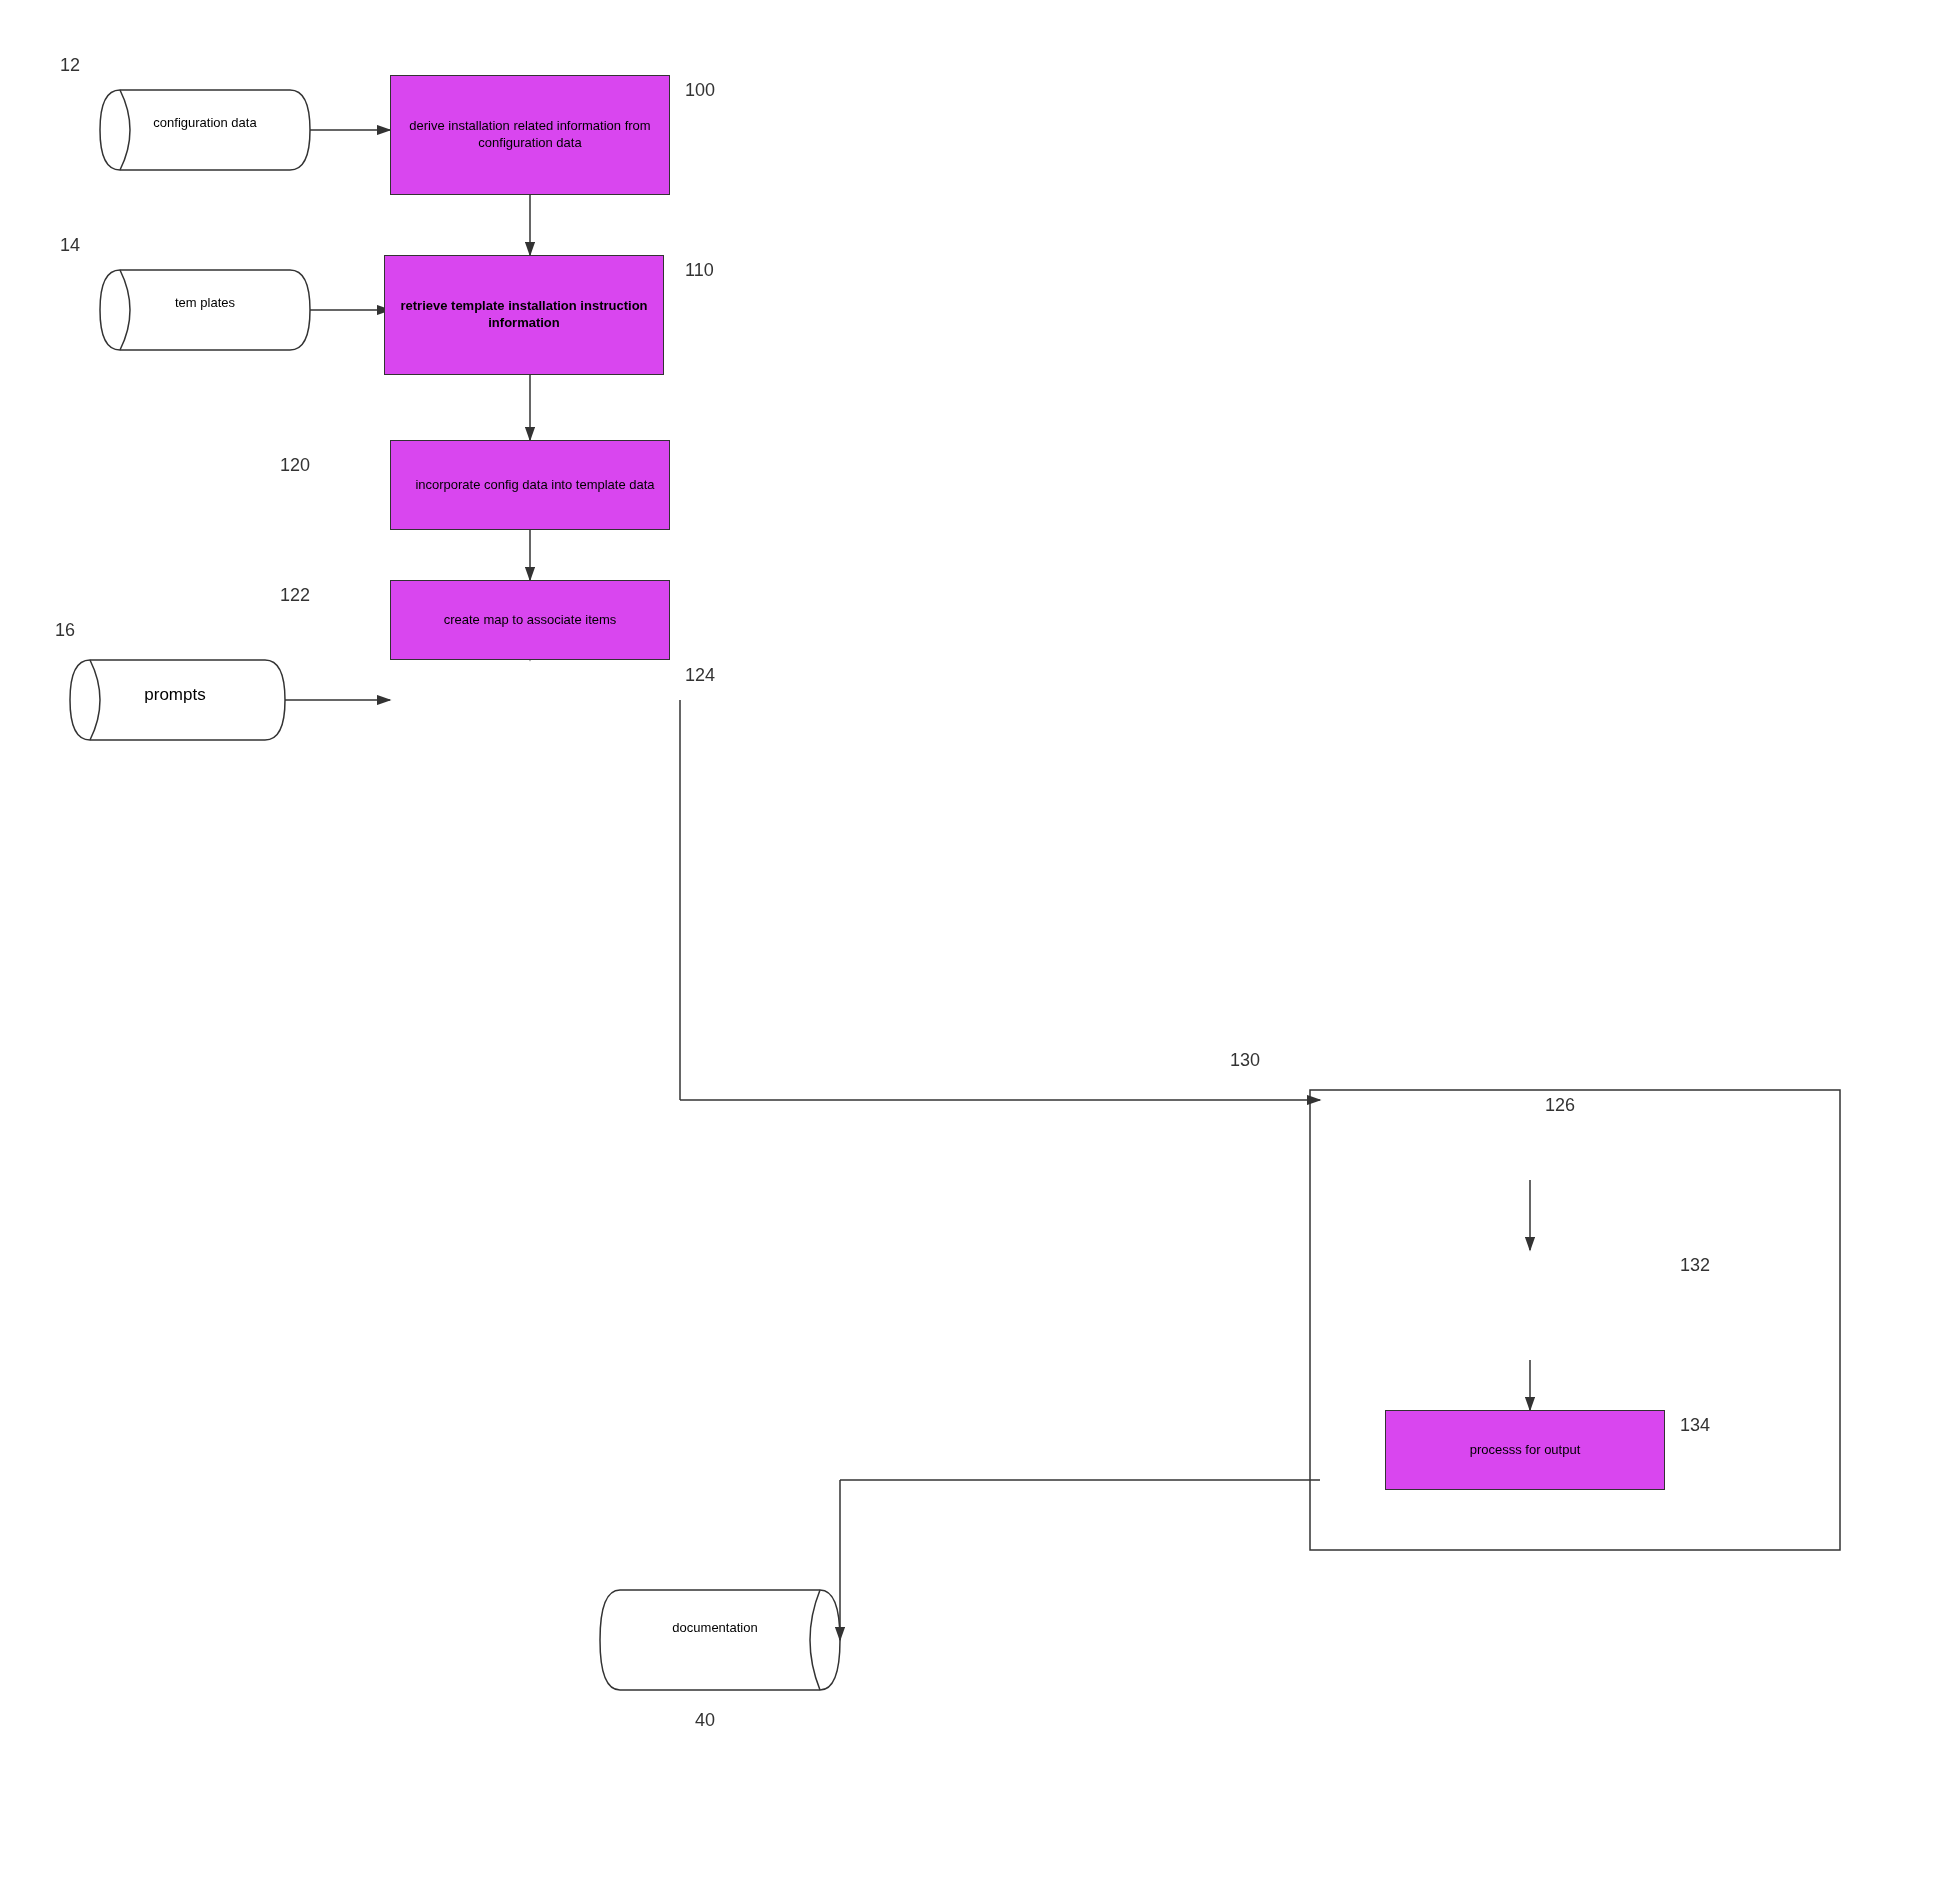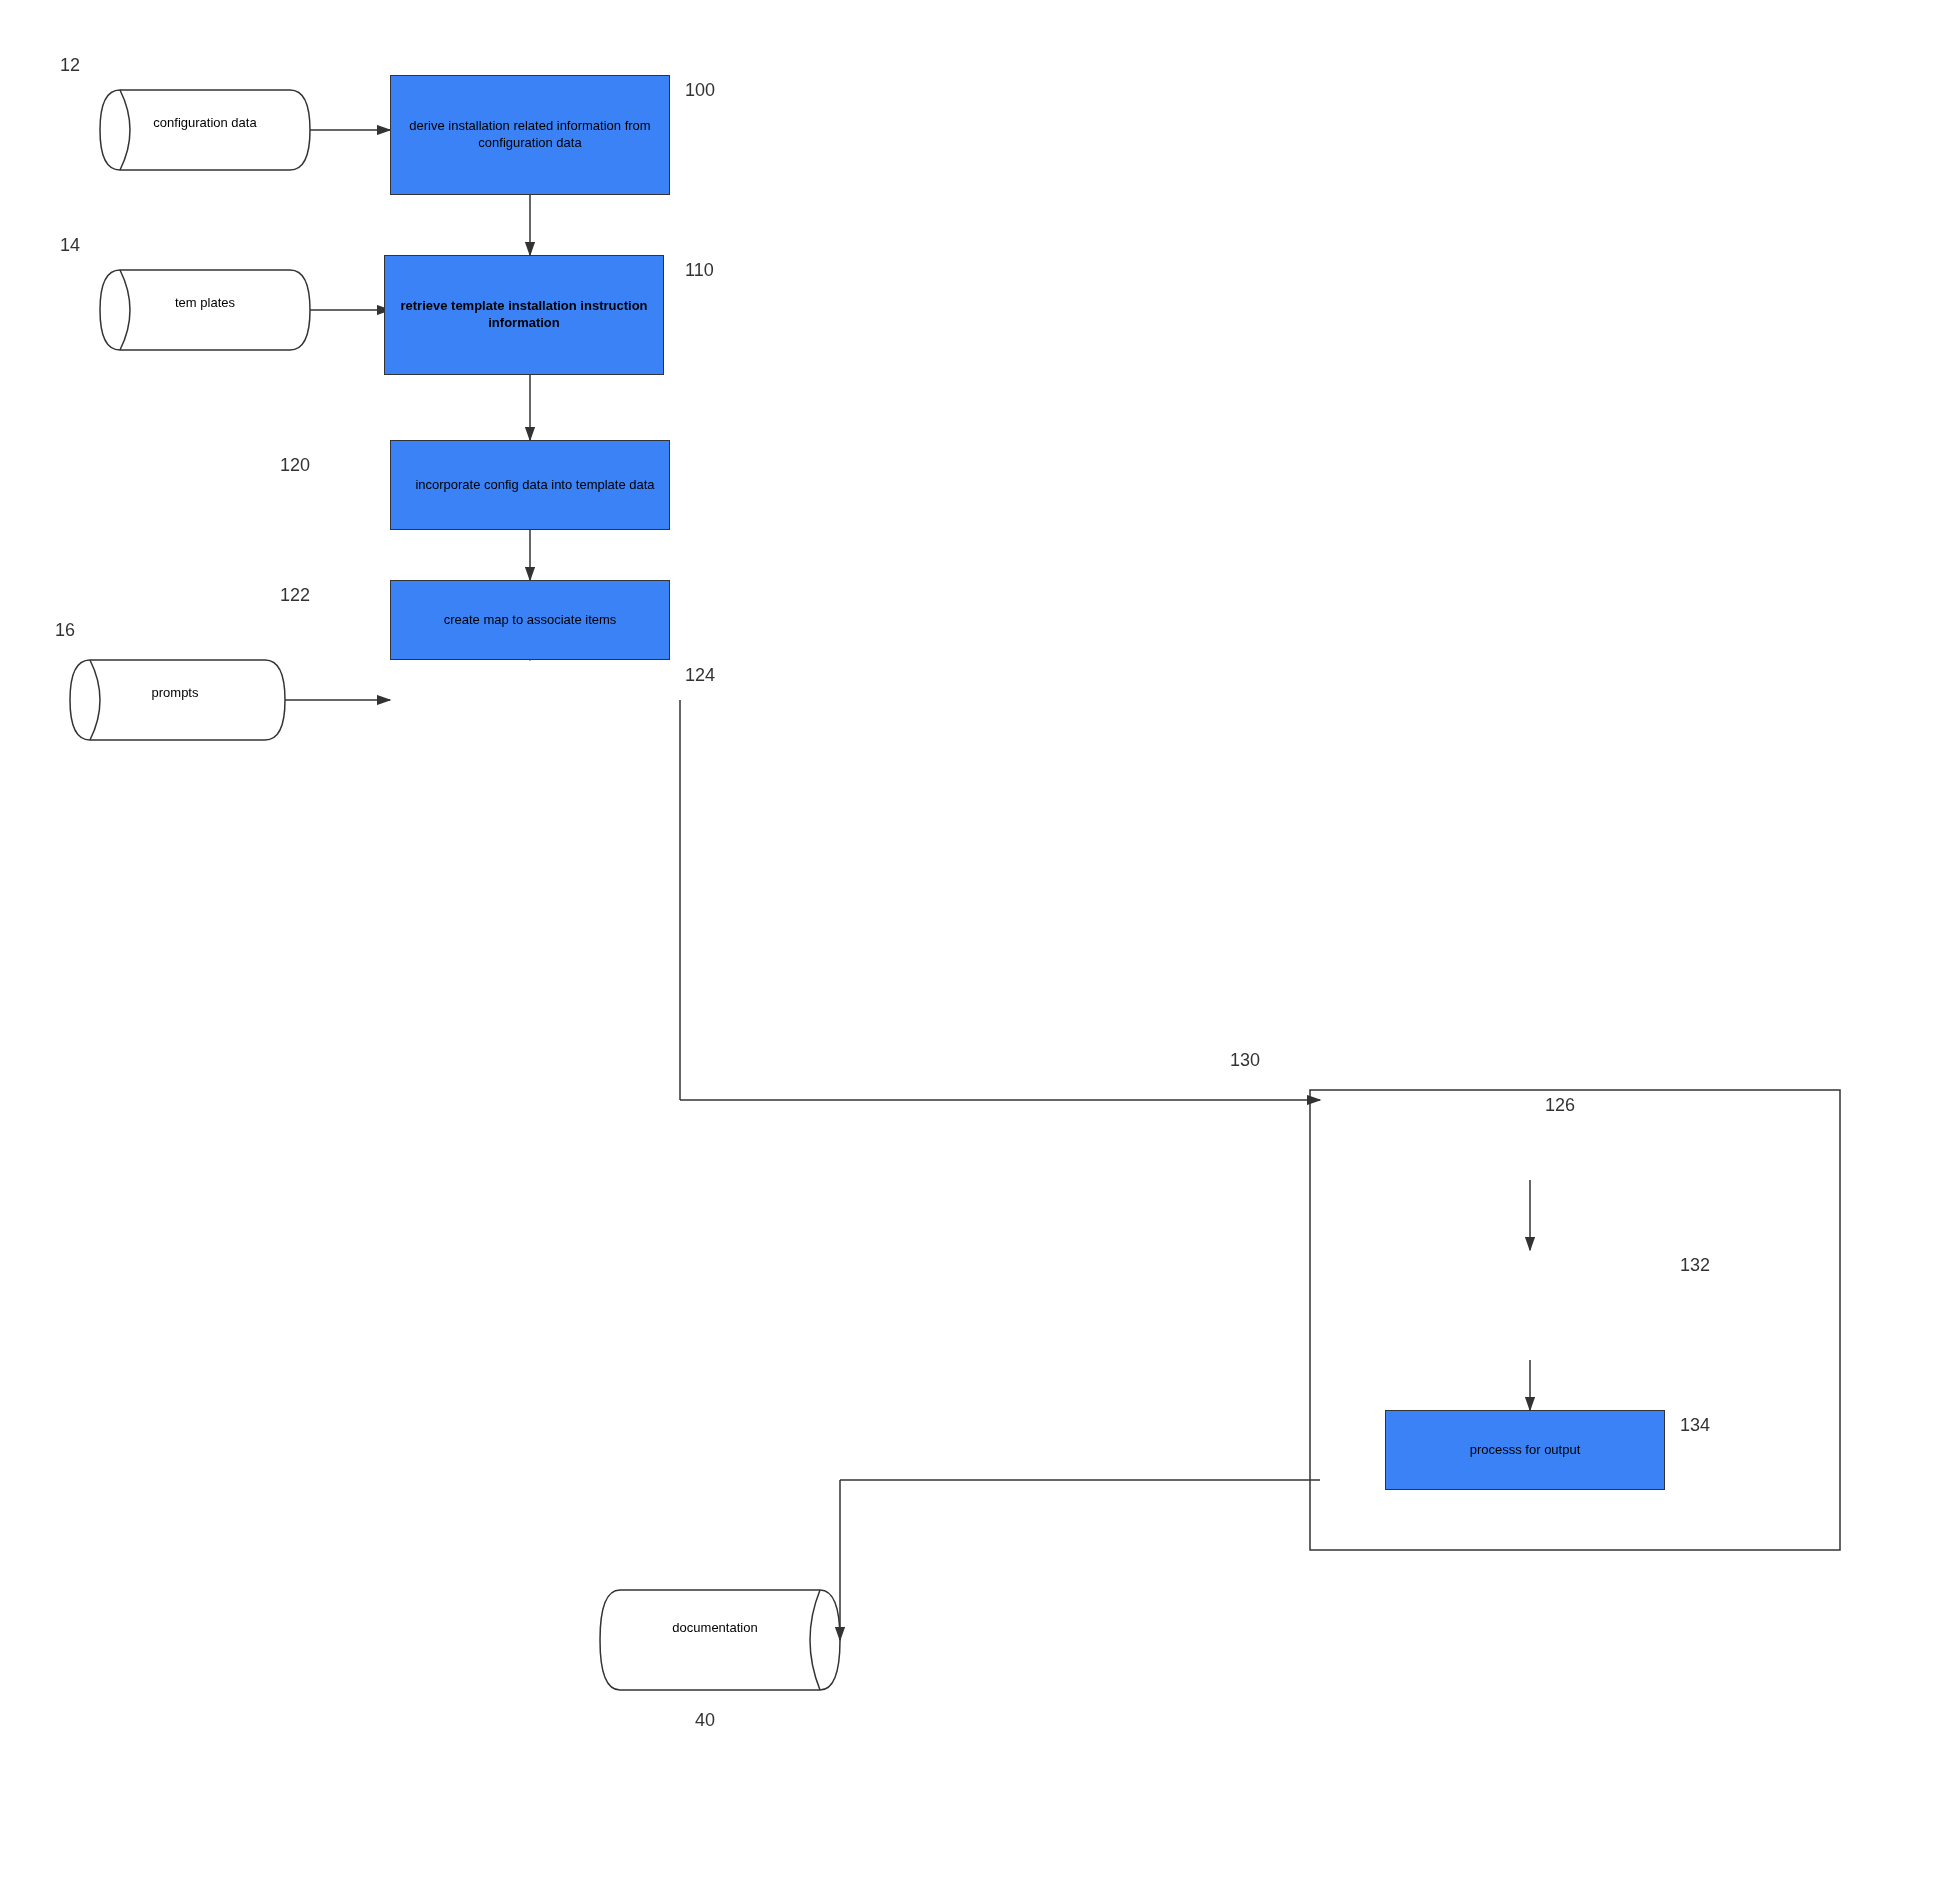--- a/index.html
+++ b/index.html
@@ -14,21 +14,21 @@
     }
     .diagram {
       position: absolute;
       top: 0; left: 0;
       width: 1943px;
       height: 1890px;
     }
     .box {
       position: absolute;
       border: 1.5px solid #333;
-      background: #3b82f6;
+      background: #d946ef;
       display: flex;
       align-items: center;
       justify-content: center;
       text-align: center;
       font-size: 13px;
       line-height: 1.3;
       padding: 6px;
     }
     .label {
       position: absolute;
@@ -144,21 +144,21 @@
   </div>
 
   <div style="position:absolute; left:130px; top:115px; width:150px; text-align:center; font-size:13px;">
     <span>configuration data</span>
   </div>
 
   <div style="position:absolute; left:130px; top:295px; width:150px; text-align:center; font-size:13px;">
     <span>tem plates</span>
   </div>
 
-  <div style="position:absolute; left:95px; top:685px; width:160px; text-align:center; font-size:13px;">
+  <div style="position:absolute; left:95px; top:685px; width:160px; text-align:center; font-size:17px;">
     <span>prompts</span>
   </div>
 
   <div style="position:absolute; left:615px; top:1620px; width:200px; text-align:center; font-size:13px;">
     <span>documentation</span>
   </div>
 
   <div class="label" style="left:60px; top:55px;">
     <span>12</span>
   </div>

